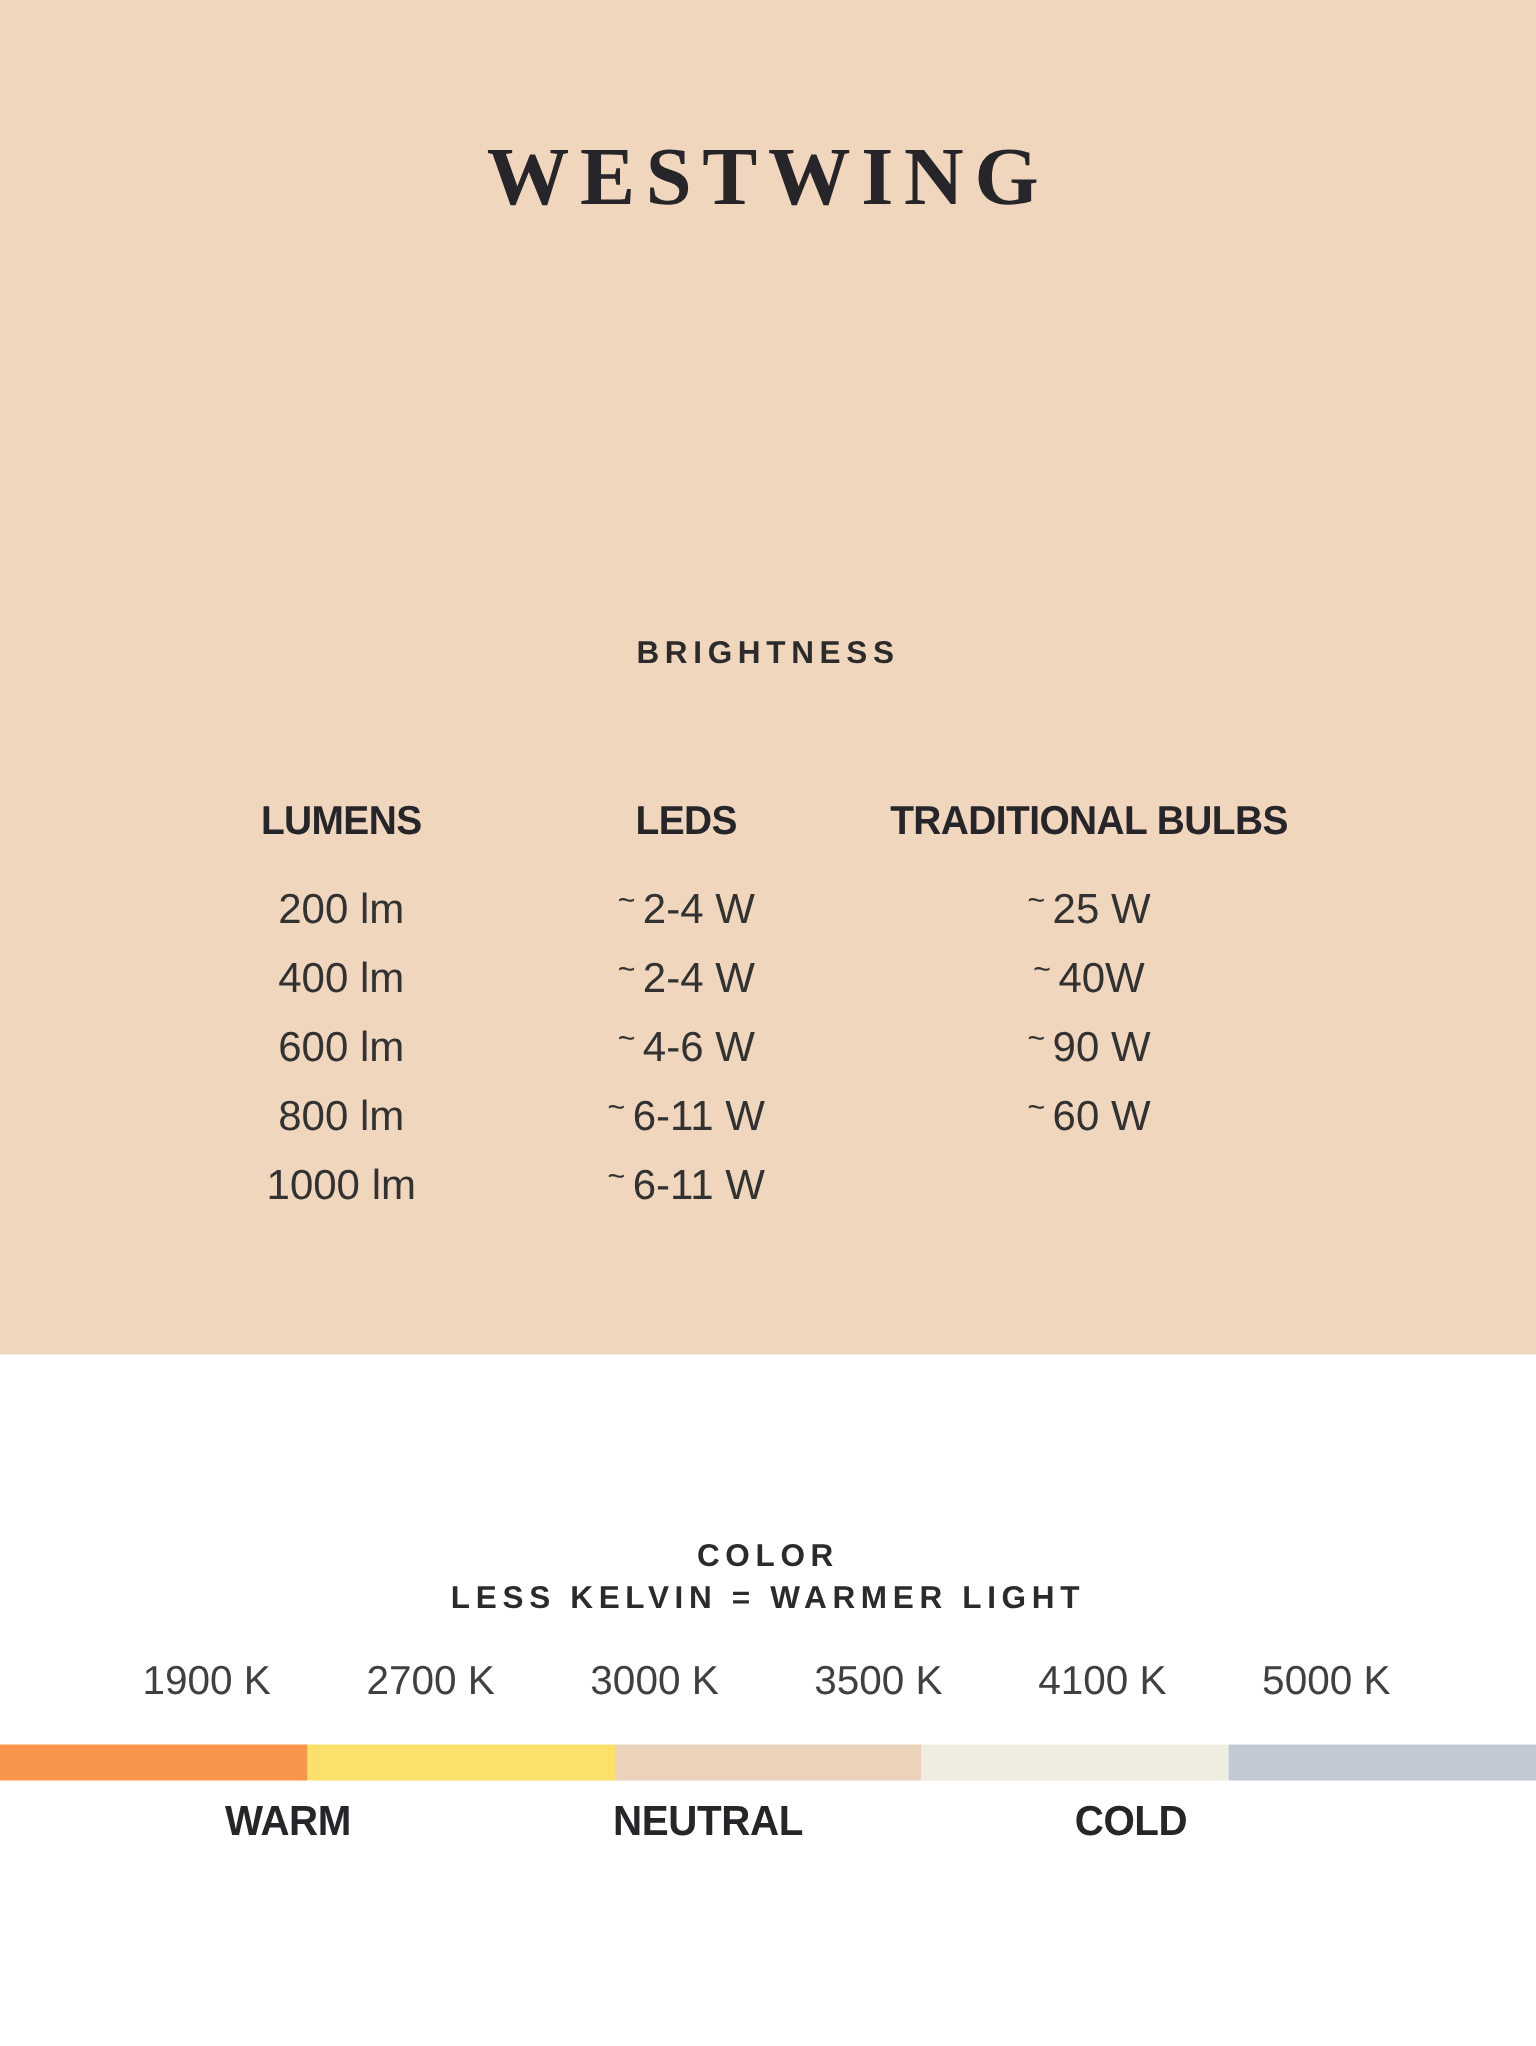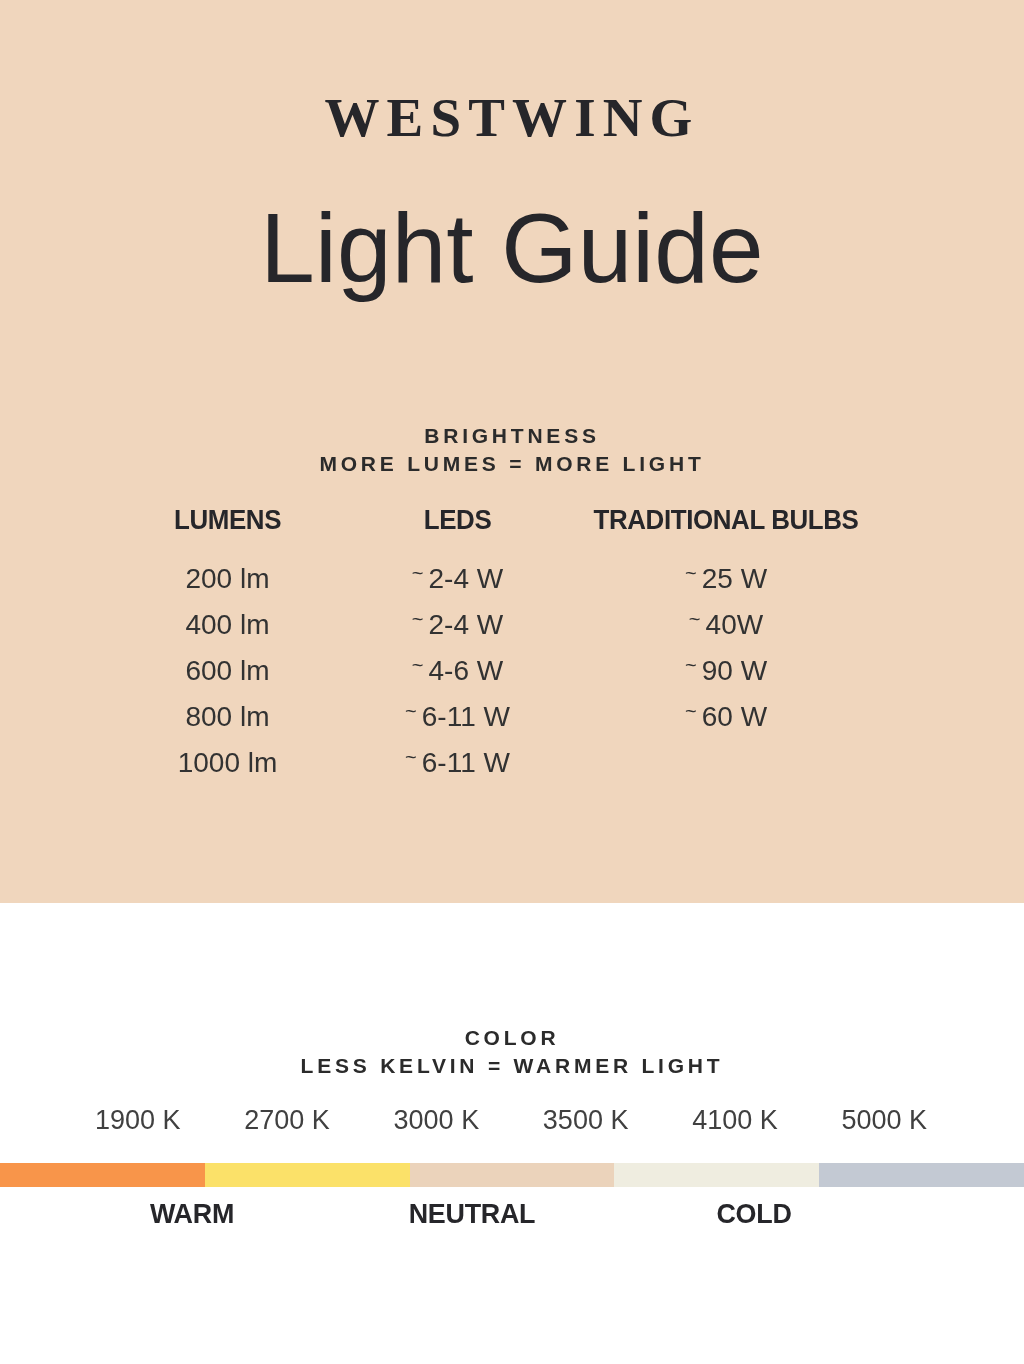--- a/index.html
+++ b/index.html
@@ -57,21 +57,21 @@
     font-size: 21px;
     letter-spacing: 0.18em;
     color: #2b2b2b;
     white-space: nowrap;
   }
   .brightness-heading { top: 424px; }
   .brightness-subheading { top: 452px; }
   
   .bright-table {
     position: absolute;
-    top: 497px;
+    top: 524px;
     left: 110px;
     width: 772px;
     display: grid;
     grid-template-columns: 235px 225px 312px;
     grid-auto-rows: 46px;
     align-items: center;
   }
   .bright-table .cell { text-align: center; white-space: nowrap; }
   .col-header {
     font-weight: 700;
@@ -140,24 +140,22 @@
 </style>
 </head>
 <body>
 
 <div class="poster">
 
   <div class="top-panel">
 
     <div class="brand">WESTWING</div>
 
-    <h1 class="title">Light Guide</h1>
 
     <div class="mono-heading brightness-heading">BRIGHTNESS</div>
-    <div class="mono-heading brightness-subheading">MORE LUMES = MORE LIGHT</div>
 
     <div class="bright-table">
       <div class="cell col-header">LUMENS</div>
       <div class="cell col-header">LEDS</div>
       <div class="cell col-header">TRADITIONAL BULBS</div>
 
       <div class="cell value-cell">200 lm</div>
       <div class="cell value-cell"><span class="approx">~</span><span>2-4 W</span></div>
       <div class="cell value-cell"><span class="approx">~</span><span>25 W</span></div>
 

